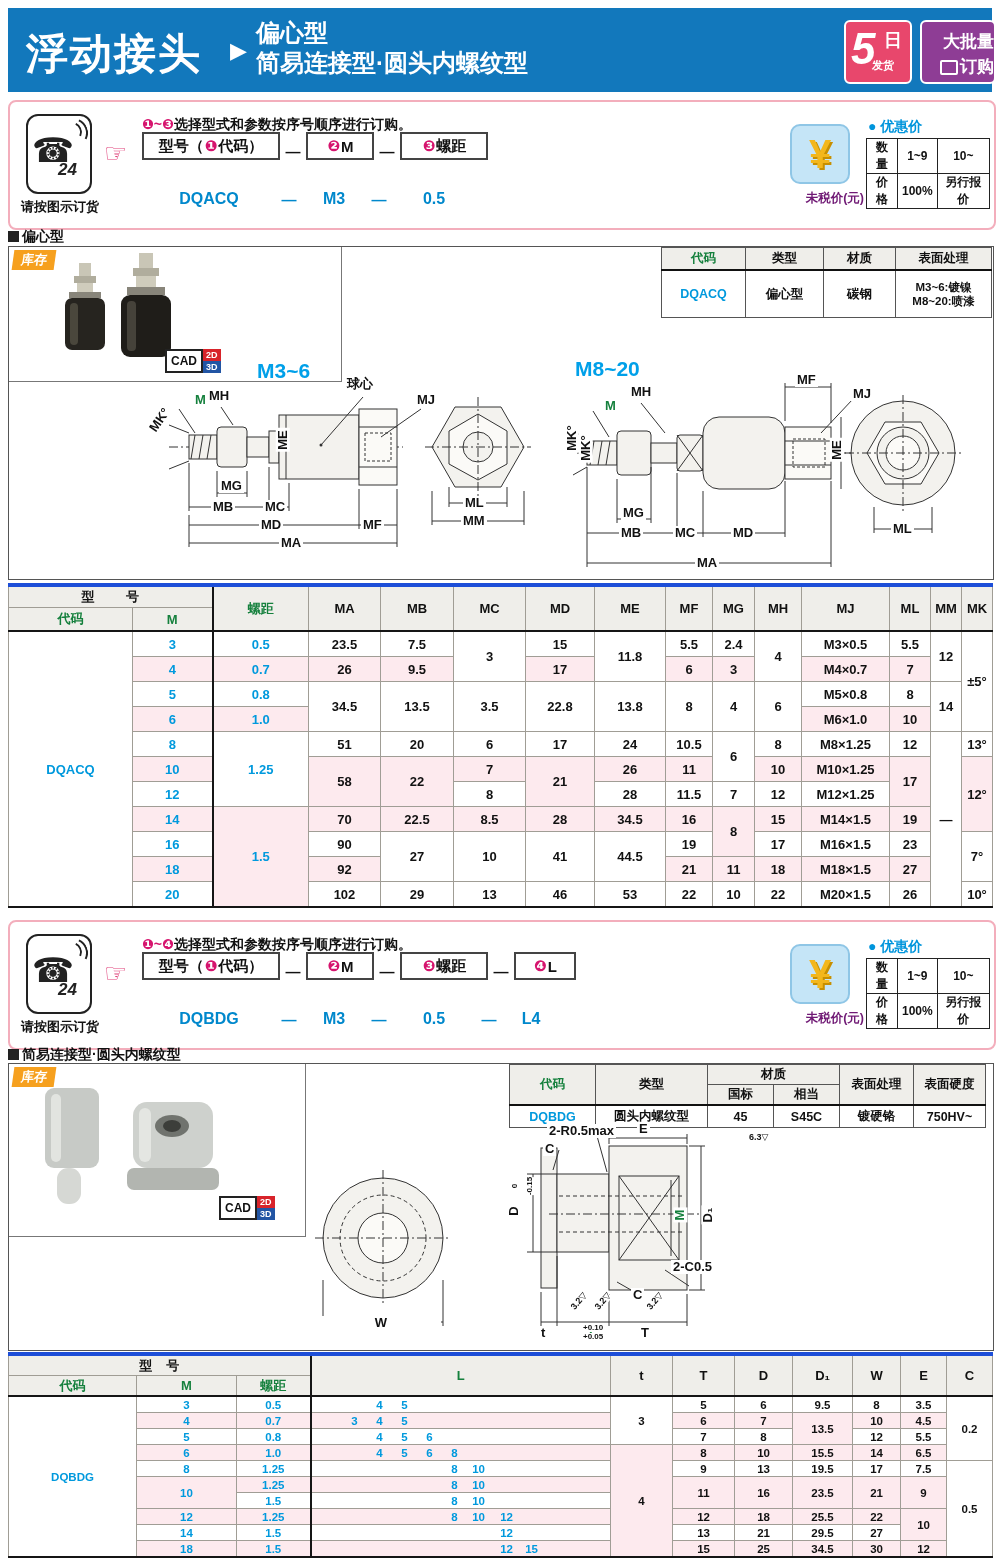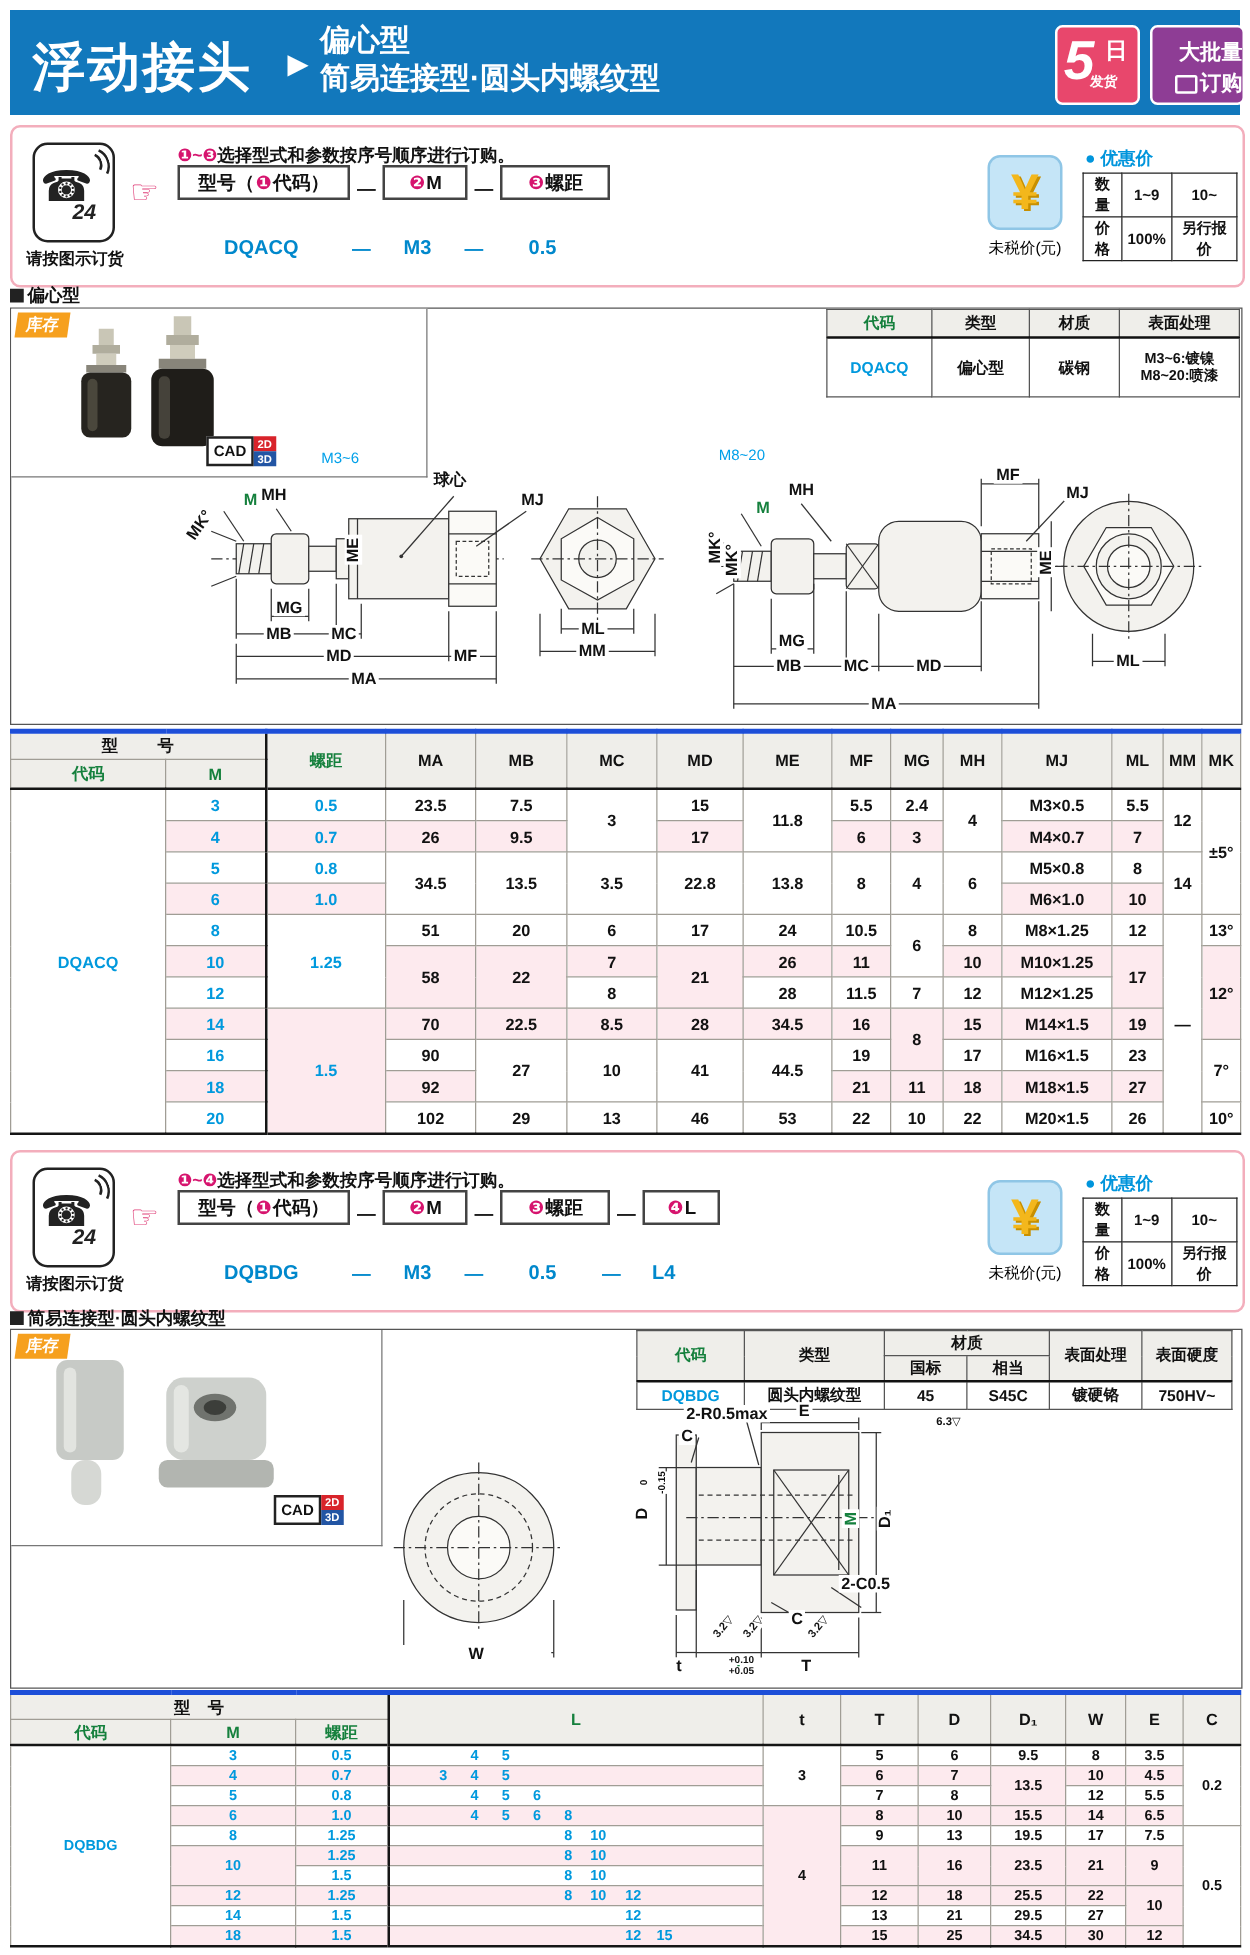--- a/index.html
+++ b/index.html
@@ -40,21 +40,21 @@
   .obox{border:2px solid #444;height:24px;display:flex;align-items:center;justify-content:center;font-size:15px;font-weight:bold;background:#fff;}
   .obox .num{color:#d6146e;margin:0 1px;}
   .osep{width:26px;text-align:center;font-size:15px;font-weight:bold;}
   .exrow{position:absolute;left:132px;top:88px;display:flex;align-items:center;color:#0088cc;font-size:16px;font-weight:bold;}
   .exrow .osep{color:#0088cc;}
   .w1{width:134px;text-align:center;} .w2{width:64px;text-align:center;} .w3{width:84px;text-align:center;} .w4{width:58px;text-align:center;}
 
   .priceblock{position:absolute;left:780px;top:14px;width:200px;height:100px;}
   .yenbox{position:absolute;left:0;top:8px;width:56px;height:56px;background:#c5e5f7;border:2px solid #8fc6e6;border-radius:10px;text-align:center;}
   .yenbox .yen{font-size:40px;font-weight:bold;color:#f3b71c;text-shadow:2px 2px 0 #c78f00;line-height:56px;}
-  .untaxed{position:absolute;left:-14px;top:74px;width:88px;text-align:center;font-size:12.5px;font-weight:normal;color:#000000;}
+  .untaxed{position:absolute;left:-14px;top:74px;width:88px;text-align:right;font-size:12.5px;font-weight:bold;color:#701a75;}
   .ptitle{position:absolute;left:78px;top:2px;font-size:14px;font-weight:bold;color:#0095dc;}
   .ptable{position:absolute;left:76px;top:22px;border-collapse:collapse;}
   .ptable td{border:1px solid #222;font-size:12px;font-weight:bold;text-align:center;height:19px;padding:0 4px;background:#fff;}
 
   
   .secttl{position:absolute;left:8px;font-size:14px;font-weight:bold;}
   .secttl .sq{display:inline-block;width:11px;height:11px;background:#222;margin-right:3px;vertical-align:-1px;}
   .sectbox{position:absolute;left:8px;width:984px;border:1px solid #555;background:#fff;}
   #sect1{top:246px;height:332px;} #sect2{top:1063px;height:286px;}
   .photobox{position:absolute;left:0;top:0;border-right:1px solid #777;border-bottom:1px solid #777;background:#fff;}
@@ -71,21 +71,21 @@
   .info th{background:#efeeea;height:21px;}
   .info thead{border-bottom:2px solid #111;}
   #info1{left:652px;top:0px;} #info1 td{height:46px;}
   #info1 .two{font-size:11.5px;line-height:14px;display:block;}
   #info2{left:500px;top:0px;} #info2 td{height:21px;} #info2 th{height:19px;}
 
   
   .drawing{position:absolute;}
   .dim{position:absolute;font-size:13px;font-weight:bold;background:#fff;padding:0 2px;line-height:14px;white-space:nowrap;}
   .rot{transform:rotate(-90deg);transform-origin:center;}
-  .rng{position:absolute;font-size:12px;font-weight:normal;color:#00a0e9;}
+  .rng{position:absolute;font-size:21px;font-weight:bold;color:#00a0e9;}
   .tol{position:absolute;font-size:8px;font-weight:bold;line-height:8px;background:#fff;}
   .fin{position:absolute;font-size:9px;font-weight:bold;transform:rotate(-50deg);background:#fff;}
   svg .ln{stroke:#333;stroke-width:1;fill:none;}
   svg .fill{fill:#f3f2ee;stroke:#333;stroke-width:1;}
   svg .fill2{fill:#fbfaf7;stroke:#333;stroke-width:1;}
 
   
   .spec{position:absolute;left:8px;border-collapse:collapse;table-layout:fixed;width:984px;background:#fff;
         border-top:4px solid #1d4ed8;border-bottom:2px solid #151515;}
   .spec th,.spec td{border:1px solid #a09d95;text-align:center;vertical-align:middle;padding:0;overflow:hidden;}

